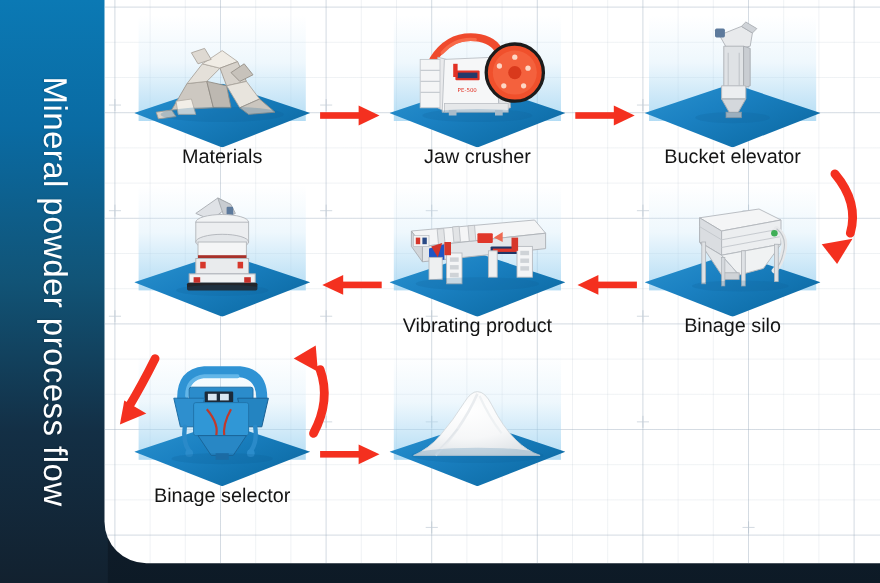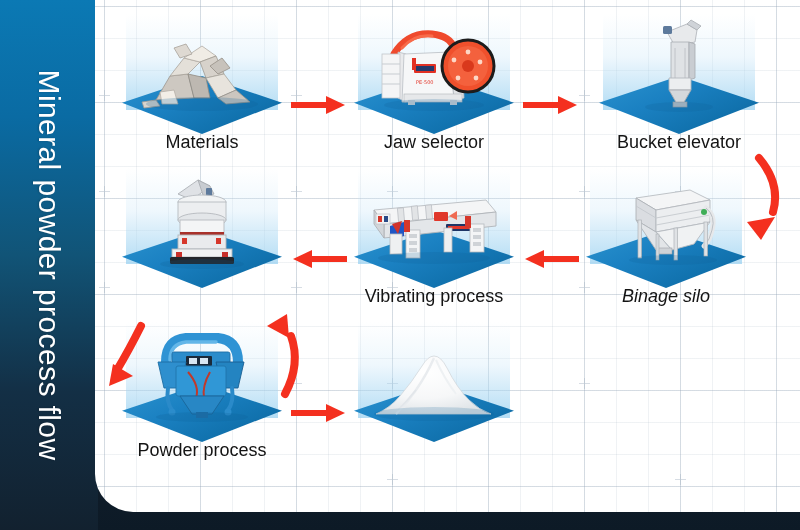--- a/index.html
+++ b/index.html
@@ -259,24 +259,24 @@
             <circle cx="130" cy="64" r="2.4" fill="#fdd7c6"></circle>
             <circle cx="112" cy="64" r="2.4" fill="#fdd7c6"></circle>
             <circle cx="108" cy="46" r="2.4" fill="#fdd7c6"></circle>
             <rect x="58" y="80" width="58" height="8" fill="#e6e8ea" stroke="#b9bdc2" stroke-width="0.7"></rect>
             <rect x="62" y="86" width="7" height="5" fill="#cfd3d7"></rect>
             <rect x="104" y="86" width="7" height="5" fill="#cfd3d7"></rect>
             <ellipse cx="88" cy="91" rx="50" ry="6" fill="#0d5f96" opacity="0.20"></ellipse>
           </g>
         </svg>
       </div>
-      <div class="node-label">Jaw selector</div>
-    </div>
-
-    <div class="node" style="left:496px; top:14px;">
+      <div class="node-label">Jaw crusher</div>
+    </div>
+
+    <div class="node" style="left:483px; top:14px;">
       <div class="stage">
         <div class="haze"></div>
         <div class="plat">
           <div class="edge"></div>
             <div class="face"></div>
         </div>
         <svg class="art" viewBox="0 0 176 104">
           <g>
             <polygon points="76,18 96,10 106,16 104,28 84,32" fill="#e8eaec" stroke="#b4b8bd" stroke-width="0.9"></polygon>
             <polygon points="96,10 106,16 110,12 100,6" fill="#cfd3d8" stroke="#a9adb2" stroke-width="0.8"></polygon>
@@ -358,24 +358,24 @@
             <rect x="124" y="56" width="14" height="28" fill="#f4f5f6" stroke="#b6babf" stroke-width="0.8"></rect>
             <rect x="127" y="60" width="8" height="4" fill="#cfd3d7"></rect>
             <rect x="127" y="67" width="8" height="4" fill="#cfd3d7"></rect>
             <rect x="127" y="74" width="8" height="4" fill="#cfd3d7"></rect>
             <rect x="119" y="48" width="6" height="12" fill="#d6372b"></rect>
             <rect x="58" y="52" width="6" height="12" fill="#d6372b"></rect>
             <ellipse cx="88" cy="90" rx="56" ry="6" fill="#0d5f96" opacity="0.20"></ellipse>
           </g>
         </svg>
       </div>
-      <div class="node-label">Vibrating process</div>
-    </div>
-
-    <div class="node" style="left:483px; top:168px;font-style:italic;">
+      <div class="node-label">Vibrating product</div>
+    </div>
+
+    <div class="node" style="left:483px; top:168px;">
       <div class="stage">
         <div class="haze"></div>
         <div class="plat">
           <div class="edge"></div>
             <div class="face"></div>
         </div>
         <svg class="art" viewBox="0 0 176 104">
           <g>
             <polygon points="58,30 112,22 132,32 78,42" fill="#f4f5f6" stroke="#b9bdc2" stroke-width="0.9"></polygon>
             <polygon points="58,30 78,42 78,64 58,52" fill="#dadde1" stroke="#aeb2b7" stroke-width="0.9"></polygon>
@@ -423,21 +423,21 @@
             <polygon points="66,74 110,74 98,92 78,92" fill="#2887c5" stroke="#1a6599" stroke-width="0.9"></polygon>
             <rect x="82" y="90" width="12" height="6" fill="#1f6fa8"></rect>
             <path d="M54 66 q-2 14 4 22" fill="none" stroke="#2a8ac9" stroke-width="4" stroke-linecap="round"></path>
             <path d="M118 66 q2 14 -4 22" fill="none" stroke="#2a8ac9" stroke-width="4" stroke-linecap="round"></path>
             <circle cx="58" cy="90" r="3.5" fill="#2b8ccb"></circle>
             <circle cx="114" cy="90" r="3.5" fill="#2b8ccb"></circle>
             <ellipse cx="88" cy="95" rx="46" ry="5" fill="#0d5f96" opacity="0.22"></ellipse>
           </g>
         </svg>
       </div>
-      <div class="node-label">Powder process</div>
+      <div class="node-label">Binage selector</div>
     </div>
 
     <div class="node" style="left:251px; top:322px;">
       <div class="stage">
         <div class="haze"></div>
         <div class="plat">
           <div class="edge"></div>
             <div class="face"></div>
         </div>
         <svg class="art" viewBox="0 0 176 104">

